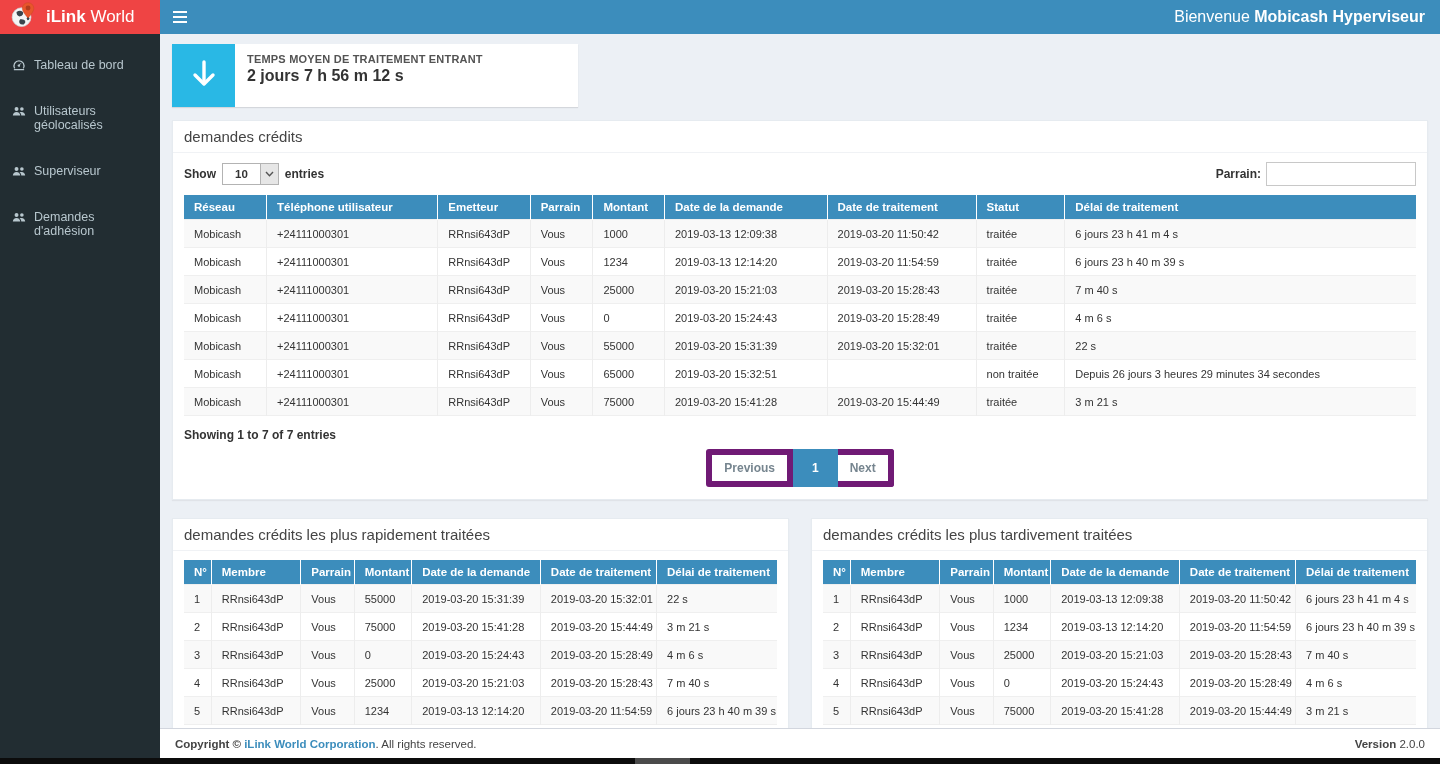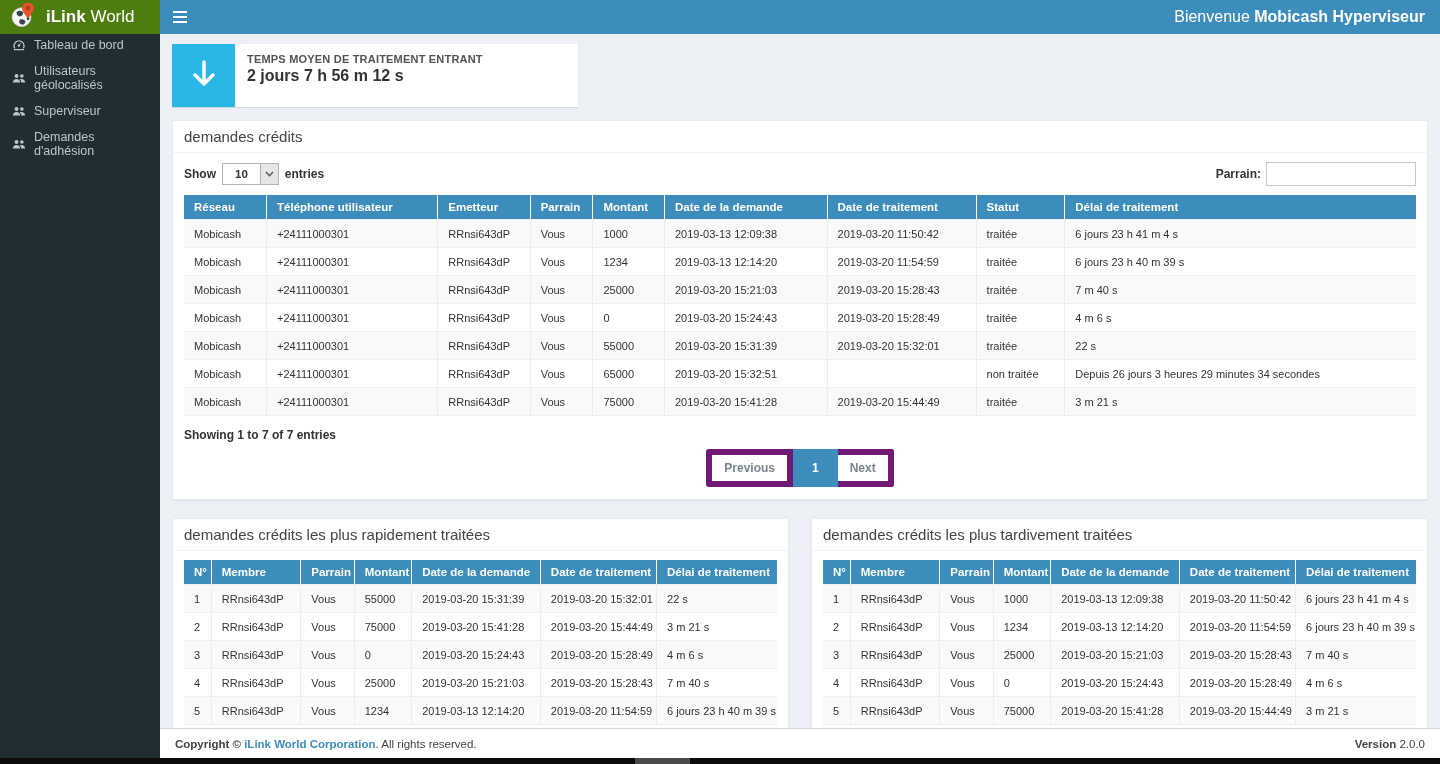--- a/index.html
+++ b/index.html
@@ -2,33 +2,33 @@
 <html><head>
 <meta charset="utf-8">
 <style>
   * { box-sizing: border-box; margin: 0; padding: 0; }
   html,body { background:#ecf0f5; }
   body { font-family:"Liberation Sans", sans-serif; }
   .page { width:1440px; height:764px; display:flex; flex-direction:column; position:relative; overflow:hidden; background:#ecf0f5; }
 
   
   .topbar { height:34px; display:flex; flex:0 0 34px; }
-  .logo-area { width:160px; background:#4d7c0f; display:flex; align-items:center; padding-left:10px; gap:10px; }
+  .logo-area { width:160px; background:#ef4444; display:flex; align-items:center; padding-left:10px; gap:10px; }
   .brand { color:#fff; font-size:17px; white-space:nowrap; }
   .brand b { font-weight:700; }
   .navbar { flex:1; background:#3c8dbc; display:flex; align-items:center; justify-content:space-between; padding:0 15px 0 0; }
   .hamburger { width:40px; height:34px; display:flex; align-items:center; justify-content:center; cursor:pointer; }
   .hamburger .bars { display:block; width:14px; height:2px; background:#fff; box-shadow:0 5px 0 #fff, 0 -5px 0 #fff; }
   .welcome { color:#fff; font-size:16px; cursor:pointer;margin-left:30px; }
   .welcome b { font-weight:700; }
 
   
   .middle { flex:1; display:flex; min-height:0; }
   .sidebar { width:160px; background:#222d32; flex:0 0 160px; }
-  .side-item { display:flex; align-items:center; gap:8px; padding:4px 10px 8px 9px; color:#b8c7ce; font-size:12.5px; border-left:3px solid transparent; cursor:pointer; }
+  .side-item { display:flex; align-items:flex-start; gap:8px; padding:24px 10px 8px 9px; color:#b8c7ce; font-size:12.5px; border-left:3px solid transparent; cursor:pointer; }
   .side-item .ic { width:14px; height:14px; flex:0 0 14px; display:flex; align-items:center; justify-content:center; }
   .side-item.active { background:#1e282c; color:#fff; border-left-color:#4d9fd6; font-weight:700; }
 
   .right-col { flex:1; display:flex; flex-direction:column; min-width:0; }
   .content { flex:1; padding:10px 12px 0 12px; overflow:hidden; }
 
   
   .info-box { width:406px; height:63px; background:#fff; box-shadow:0 1px 1px rgba(0,0,0,.1); display:flex; margin-bottom:13px; }
   .info-box-icon { width:63px; height:63px; background:#29b8e5; display:flex; align-items:center; justify-content:center; flex:0 0 63px; }
   .info-box-text { padding:9px 12px; }

